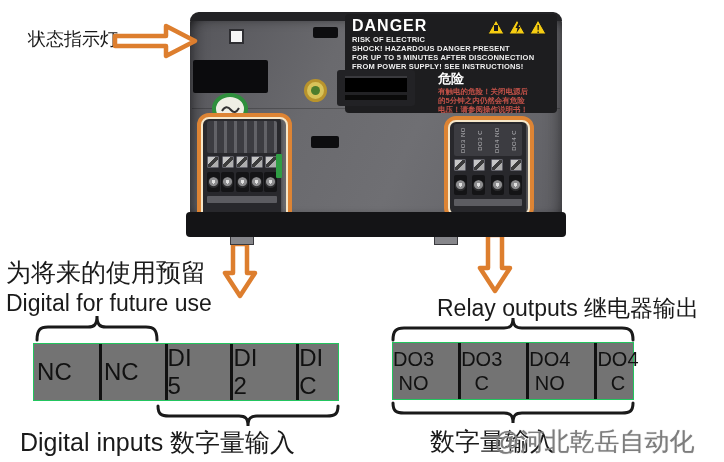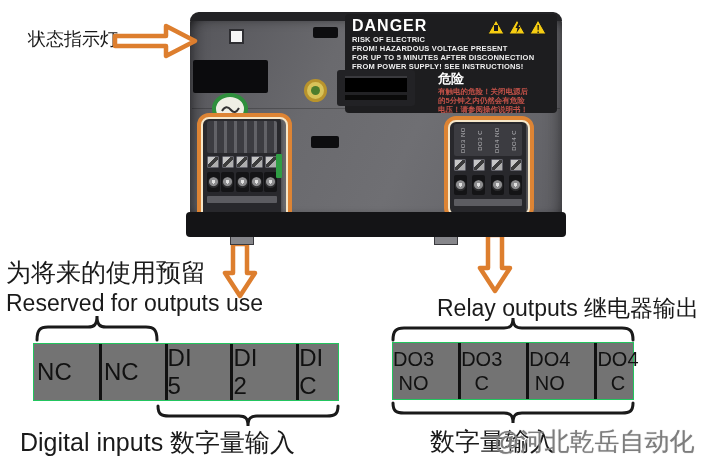--- a/index.html
+++ b/index.html
@@ -117,21 +117,21 @@
       <div class="danger-title">DANGER</div>
       <svg class="tri-row" width="62" height="17">
         <polygon points="9,1 17,15 1,15" fill="#f5cc12" stroke="#1a1a1a" stroke-width="1"></polygon>
         <rect x="7" y="6" width="4" height="6" fill="#1a1a1a"></rect>
         <polygon points="30,1 38,15 22,15" fill="#f5cc12" stroke="#1a1a1a" stroke-width="1"></polygon>
         <path d="M31,4 l-2.5,5 h2 l-1,5 l4,-6 h-2 l2,-4 z" fill="#1a1a1a"></path>
         <polygon points="51,1 59,15 43,15" fill="#f5cc12" stroke="#1a1a1a" stroke-width="1"></polygon>
         <text x="49.5" y="13.5" font-size="10" font-weight="bold" fill="#1a1a1a">!</text>
       </svg>
       <div class="danger-line">RISK OF ELECTRIC</div>
-      <div class="danger-line">FROM! HAZARDOUS VOLTAGE PRESENT</div>
+      <div class="danger-line">SHOCK! HAZARDOUS DANGER PRESENT</div>
       <div class="danger-line">FOR UP TO 5 MINUTES AFTER DISCONNECTION</div>
       <div class="danger-line">FROM POWER SUPPLY! SEE INSTRUCTIONS!</div>
       <div class="danger-cn-title">危险</div>
       <div class="danger-cn-line">有触电的危险！关闭电源后</div>
       <div class="danger-cn-line">的5分钟之内仍然会有危险</div>
       <div class="danger-cn-line">电压！请参阅操作说明书！</div>
     </div>
 
     <div class="abs slot-center">
       <div class="inner"></div>
@@ -215,21 +215,21 @@
   <div class="abs band"></div>
 
   <svg class="abs arrow" style="left:222px;top:241px;" width="36" height="58">
     <polygon points="11,3 25,3 25,32 33,32 18,55 3,32 11,32" fill="#ffffff" stroke="#dd7e2e" stroke-width="4.5" stroke-linejoin="round"></polygon>
   </svg>
   <svg class="abs arrow" style="left:477px;top:232px;" width="36" height="62">
     <polygon points="11,3 25,3 25,36 33,36 18,59 3,36 11,36" fill="#ffffff" stroke="#dd7e2e" stroke-width="4.5" stroke-linejoin="round"></polygon>
   </svg>
 
   <div class="abs txt lbl-reserved-cn">为将来的使用预留</div>
-  <div class="abs txt lbl-reserved-en">Reserved for outputs use</div>
+  <div class="abs txt lbl-reserved-en">Digital for future use</div>
 
   <div class="abs txt lbl-relay">Relay outputs 继电器输出</div>
 
   <svg class="abs" style="left:35px;top:314px;" width="124" height="28">
     <path d="M2,26 C2,16 5,13 13,13 L53,13 C59,13 62,11 62,2 C62,11 65,13 71,13 L111,13 C119,13 122,16 122,26" fill="none" stroke="#1a1a1a" stroke-width="3" stroke-linecap="round"></path>
   </svg>
   <svg class="abs" style="left:391px;top:316px;" width="244" height="26">
     <path d="M2,24 C2,15 5,12 13,12 L113,12 C119,12 122,10 122,2 C122,10 125,12 131,12 L231,12 C239,12 242,15 242,24" fill="none" stroke="#1a1a1a" stroke-width="3" stroke-linecap="round"></path>
   </svg>
   <svg class="abs" style="left:156px;top:404px;" width="184" height="24">

